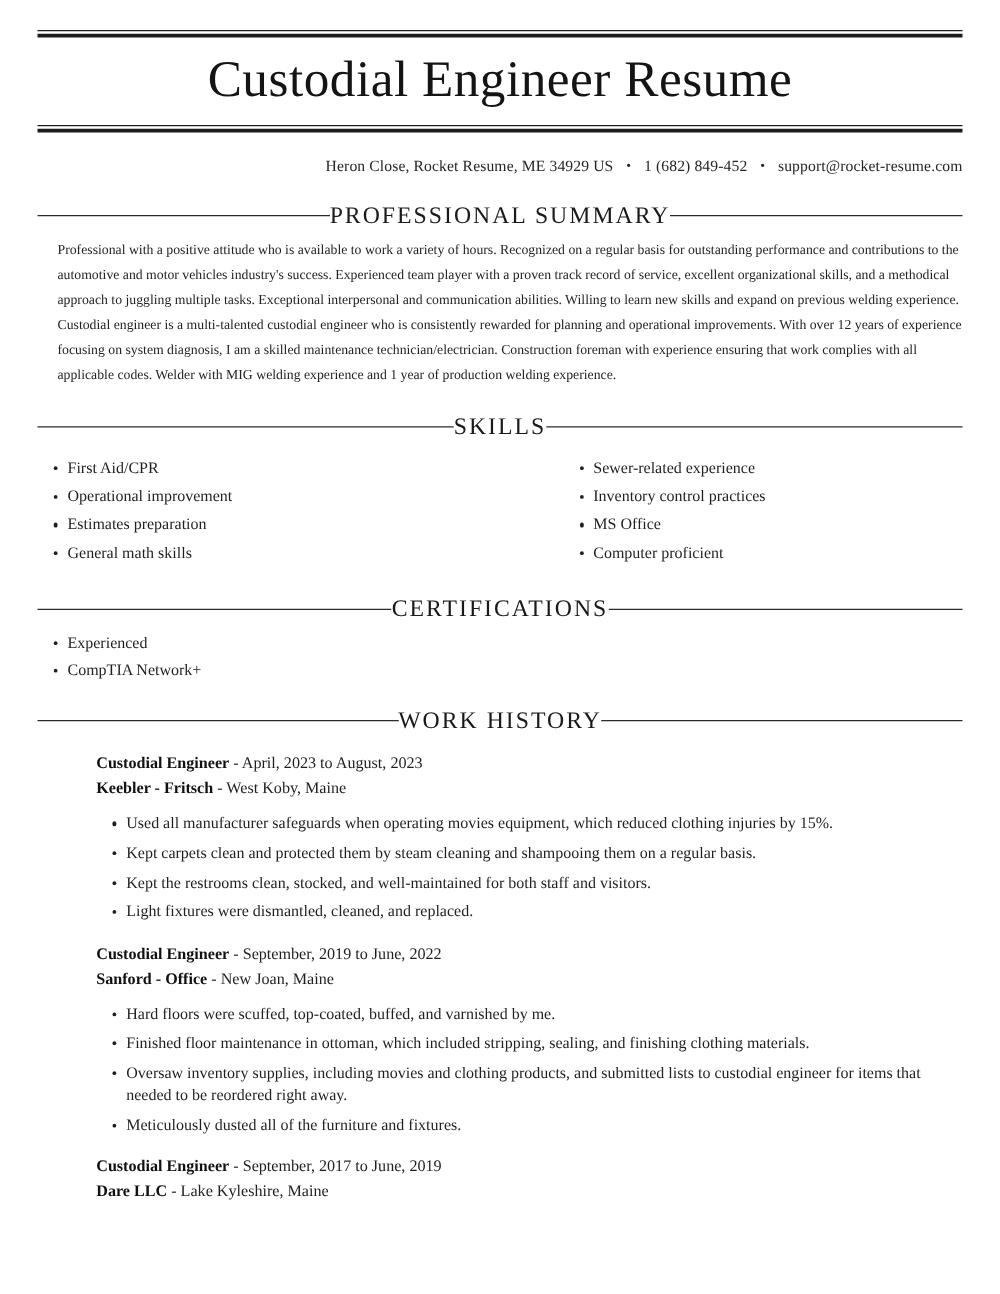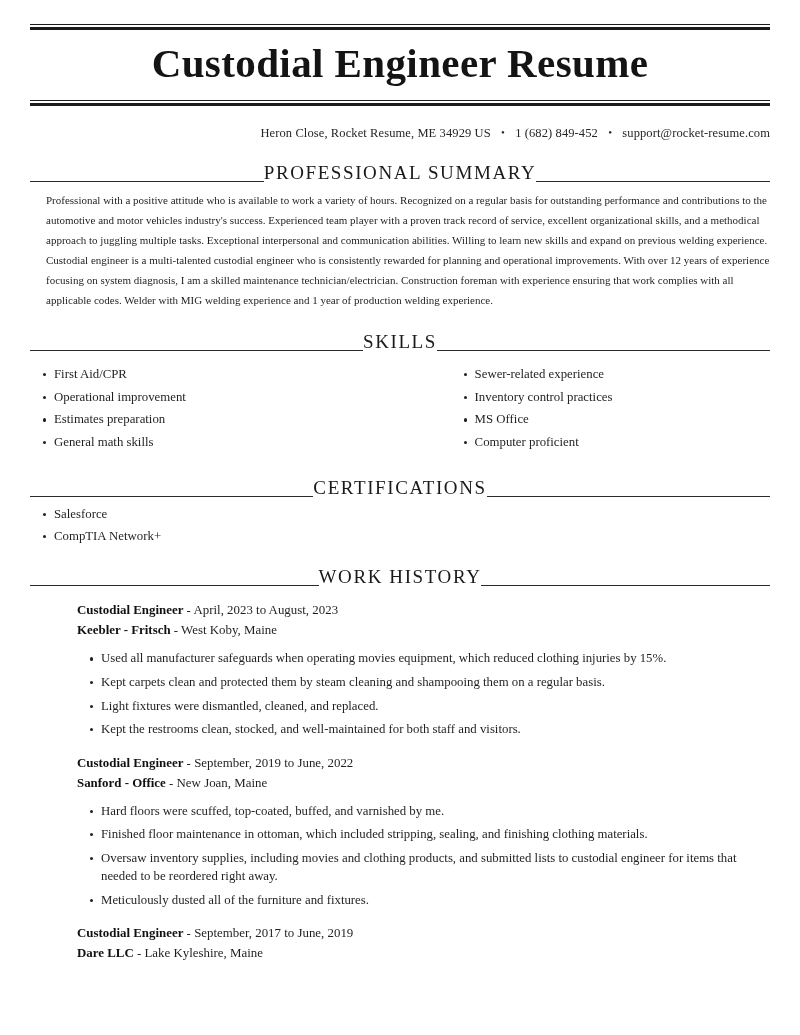--- a/index.html
+++ b/index.html
@@ -35,21 +35,21 @@
   }
   .rule-double-bottom {
     border-top: 1px solid #1c1c1c;
     border-bottom: 3px solid #1c1c1c;
     height: 2px;
     margin: 0;
   }
   .resume-title {
     text-align: center;
     font-size: 41px;
-    font-weight: 700;
+    font-weight: 400;
     letter-spacing: 0.4px;
     line-height: 1.12;
     padding: 11px 0 13px 0;
     color: #141414;
     white-space: nowrap;
   }
   .contact-line {
     text-align: right;
     font-size: 12.5px;
     color: #262626;
@@ -62,21 +62,21 @@
     position: relative;
     top: -1px;
   }
 
   
   .section {
     padding: 0 30px;
   }
   .section-head {
     display: flex;
-    align-items: flex-end;
+    align-items: center;
     margin-top: 22px;
     margin-bottom: 8px;
   }
   .section-head .line {
     flex: 1 1 auto;
     height: 0;
     border-top: 1px solid #2b2b2b;
   }
   .section-head .title {
     flex: 0 0 auto;
@@ -211,21 +211,21 @@
     </div>
   </div>
 
   <div class="section">
     <div class="section-head">
       <span class="line"></span>
       <span class="title">CERTIFICATIONS</span>
       <span class="line"></span>
     </div>
     <ul class="bullets">
-      <li>Salesforce</li>
+      <li>Experienced</li>
       <li>CompTIA Network+</li>
     </ul>
   </div>
 
   <div class="section">
     <div class="section-head">
       <span class="line"></span>
       <span class="title">WORK HISTORY</span>
       <span class="line"></span>
     </div>
@@ -237,22 +237,22 @@
         <span>April, 2023 to August, 2023</span>
       </div>
       <div class="job-line">
         <span class="strong">Keebler - Fritsch</span>
         <span>-</span>
         <span>West Koby, Maine</span>
       </div>
       <ul class="bullets">
         <li>Used all manufacturer safeguards when operating movies equipment, which reduced clothing injuries by 15%.</li>
         <li>Kept carpets clean and protected them by steam cleaning and shampooing them on a regular basis.</li>
+        <li>Kept the restrooms clean, stocked, and well-maintained for both staff and visitors.</li>
         <li>Light fixtures were dismantled, cleaned, and replaced.</li>
-        <li>Kept the restrooms clean, stocked, and well-maintained for both staff and visitors.</li>
       </ul>
     </div>
 
     <div class="job">
       <div class="job-line">
         <span class="strong">Custodial Engineer</span>
         <span>-</span>
         <span>September, 2019 to June, 2022</span>
       </div>
       <div class="job-line">

